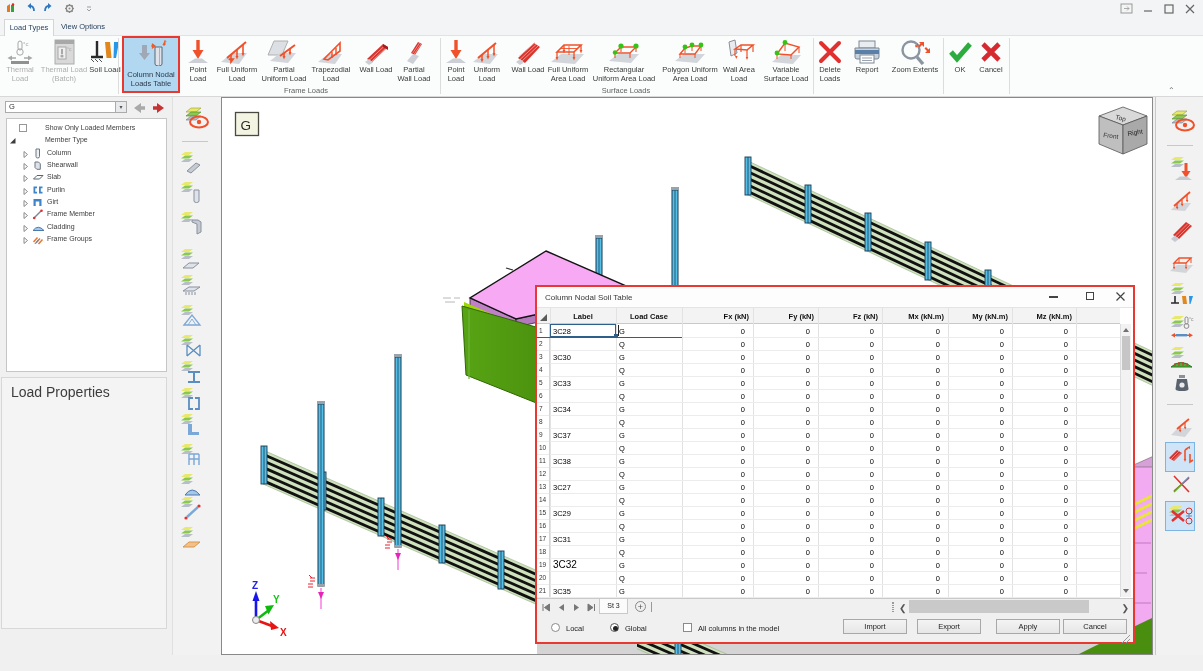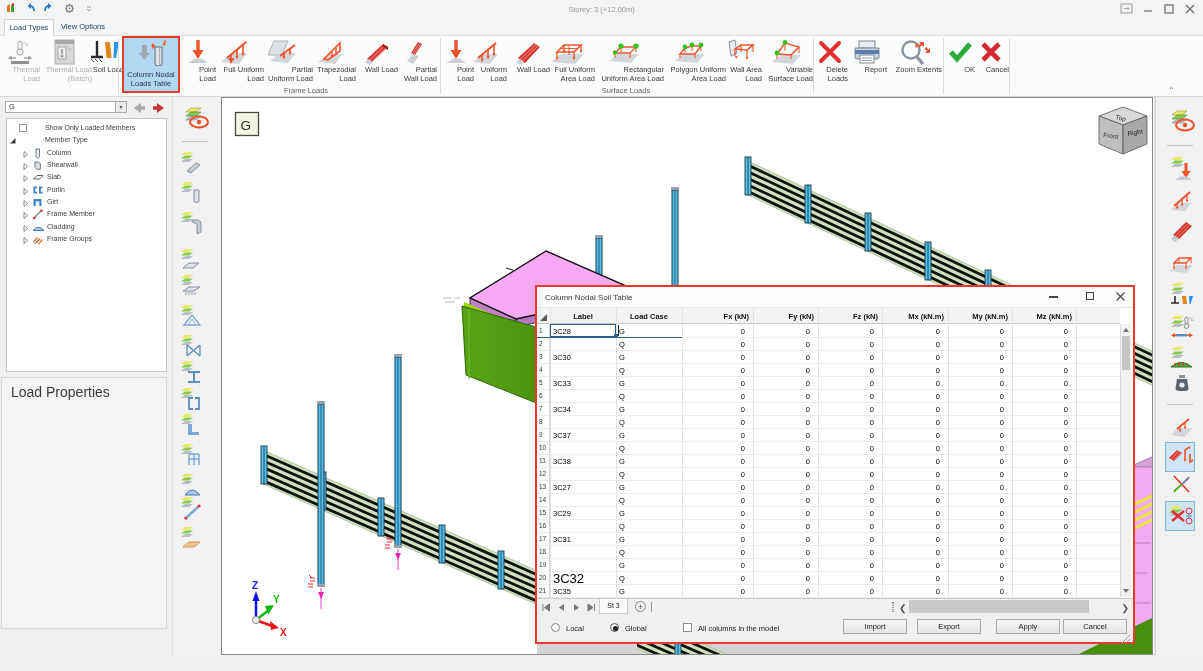--- a/index.html
+++ b/index.html
@@ -14,21 +14,21 @@
 
 #tabrow { position:absolute; left:0; top:19px; width:1203px; height:17px; background:#f3f4f5; border-bottom:1px solid #e2e2e2;}
 .tab { position:absolute; top:0; height:17px; font-size:7.5px; color:#1f3b59; line-height:15px; text-align:center; white-space:nowrap; }
 #tab1 { left:4px; width:50px; background:#fbfcfc; border:1px solid #d5d5d5; border-bottom:none; }
 #tab2 { left:58px; width:50px; }
 
 
 #ribbon { position:absolute; left:0; top:36px; width:1203px; height:61px; background:#fbfcfc; border-bottom:1px solid #d8d8d8; }
 .rbtn { position:absolute; top:1px; height:57px; text-align:center; }
 .rbtn .ric { height:24px; margin-top:2px; }
-.rbtn .rlb { font-size:7.5px; line-height:9px; color:#3a3a3a; margin-top:2px; white-space:nowrap;text-align:right; }
+.rbtn .rlb { font-size:7.5px; line-height:9px; color:#3a3a3a; margin-top:2px; white-space:nowrap; }
 .rbtn.dis .rlb { color:#aeaeae; }
 .gsep { position:absolute; top:2px; width:1px; height:56px; background:#dcdcdc; }
 .glabel { position:absolute; top:50px; font-size:7.5px; color:#5f5f5f; text-align:center; }
 #selbtn { position:absolute; left:122px; top:0px; width:58px; height:57px; background:#b1d7f1; border:2px solid #e8382f; text-align:center; }
 
 
 #leftpanel { position:absolute; left:0; top:97px; width:172px; height:558px; background:#f0f0f0; }
 #combo { position:absolute; left:5px; top:4px; width:122px; height:12px; background:#fff; border:1px solid #ababab; font-size:7.5px; color:#333; padding-left:3px; line-height:10px;}
 #combobtn { position:absolute; right:0; top:0; width:11px; height:10px; background:#e8eaec; border-left:1px solid #ababab; font-size:6px; color:#555; text-align:center; line-height:10px;}
 #treebox { position:absolute; left:6px; top:21px; width:161px; height:254px; background:#fff; border:1px solid #c6c6c6; }
@@ -50,21 +50,20 @@
 #dialog { position:absolute; left:535px; top:285px; width:600px; height:359px; background:#f0f0f0; border:2px solid #e8382f; }
 #dtitle { position:absolute; left:0; top:0; width:596px; height:21px; background:#fdfdfd; font-size:8px; color:#383838; line-height:21px; padding-left:8px; border-bottom:1px solid #e4e4e4;}
 #dgrid { position:absolute; left:0px; top:21px; width:596px; height:290px; background:#fff; overflow:hidden; }
 .dbtn { position:absolute; top:5px; width:64px; height:15px; background:linear-gradient(#f4f4f4,#e6e6e6); border:1px solid #a8a8a8; font-size:7.5px; text-align:center; line-height:14px; color:#222; }
 </style>
 </head>
 <body>
 <div id="app">
 
 <div id="titlebar">
-  <div id="title">Storey: 3 (+12.00m)</div>
   <svg style="position:absolute;left:4px;top:2px" width="95" height="13">
     <path d="M3 10 v-6 l3 -2 v8 z" fill="#e87820"></path>
         <path d="M7 10 v-7 h3 v7 z" fill="#38a038"></path>
         <circle cx="9" cy="2.5" r="1.2" fill="#e82020"></circle>
     <path d="M30 9 q0 -5.5 -5 -5" stroke="#2e78c0" stroke-width="1.8" fill="none"></path>
         <path d="M27 1 l-3.5 3 3.5 3 z" fill="#2e78c0"></path>
     <path d="M41 9 q0 -5.5 5 -5" stroke="#2e78c0" stroke-width="1.8" fill="none"></path>
         <path d="M44 1 l3.5 3 -3.5 3 z" fill="#2e78c0"></path>
     <g transform="translate(60,1)">
           <circle cx="5.5" cy="5.5" r="3.2" fill="none" stroke="#8a8a8a" stroke-width="1.4"></circle>
@@ -968,21 +967,21 @@
 <div style="position:absolute;left:2px;top:240px;font-size:6.5px;color:#333">18</div>
 <div style="position:absolute;left:82px;top:240px;font-size:7.5px;color:#000">Q</div>
 <div style="position:absolute;left:145px;top:240px;width:63px;text-align:right;font-size:7.5px;color:#000">0</div>
 <div style="position:absolute;left:216px;top:240px;width:57px;text-align:right;font-size:7.5px;color:#000">0</div>
 <div style="position:absolute;left:281px;top:240px;width:56px;text-align:right;font-size:7.5px;color:#000">0</div>
 <div style="position:absolute;left:345px;top:240px;width:58px;text-align:right;font-size:7.5px;color:#000">0</div>
 <div style="position:absolute;left:411px;top:240px;width:56px;text-align:right;font-size:7.5px;color:#000">0</div>
 <div style="position:absolute;left:475px;top:240px;width:56px;text-align:right;font-size:7.5px;color:#000">0</div>
 <div style="position:absolute;left:0;top:263px;width:583px;height:1px;background:#ececec"></div>
 <div style="position:absolute;left:2px;top:253px;font-size:6.5px;color:#333">19</div>
-<div style="position:absolute;left:16px;top:263px;font-size:13px;color:#000">3C32</div>
+<div style="position:absolute;left:16px;top:251px;font-size:10px;color:#000">3C32</div>
 <div style="position:absolute;left:82px;top:253px;font-size:7.5px;color:#000">G</div>
 <div style="position:absolute;left:145px;top:253px;width:63px;text-align:right;font-size:7.5px;color:#000">0</div>
 <div style="position:absolute;left:216px;top:253px;width:57px;text-align:right;font-size:7.5px;color:#000">0</div>
 <div style="position:absolute;left:281px;top:253px;width:56px;text-align:right;font-size:7.5px;color:#000">0</div>
 <div style="position:absolute;left:345px;top:253px;width:58px;text-align:right;font-size:7.5px;color:#000">0</div>
 <div style="position:absolute;left:411px;top:253px;width:56px;text-align:right;font-size:7.5px;color:#000">0</div>
 <div style="position:absolute;left:475px;top:253px;width:56px;text-align:right;font-size:7.5px;color:#000">0</div>
 <div style="position:absolute;left:0;top:276px;width:583px;height:1px;background:#ececec"></div>
 <div style="position:absolute;left:2px;top:266px;font-size:6.5px;color:#333">20</div>
 <div style="position:absolute;left:82px;top:266px;font-size:7.5px;color:#000">Q</div>

